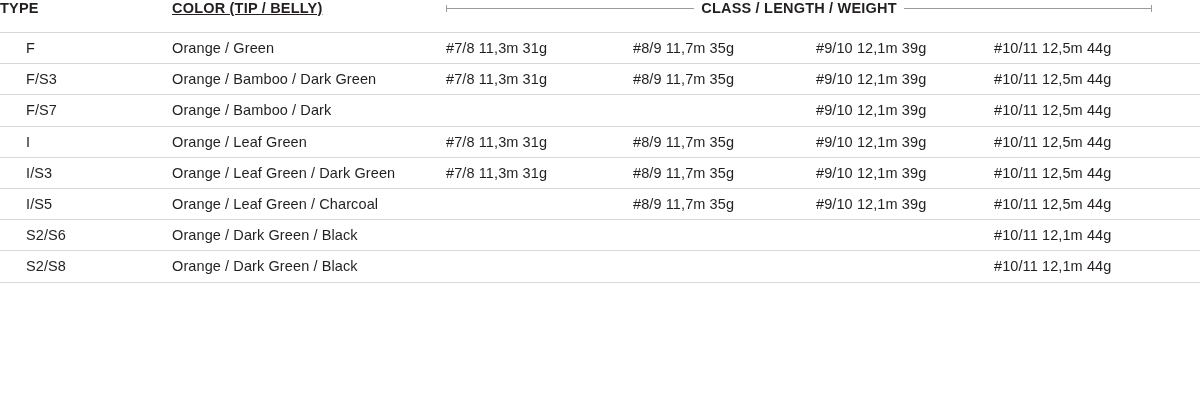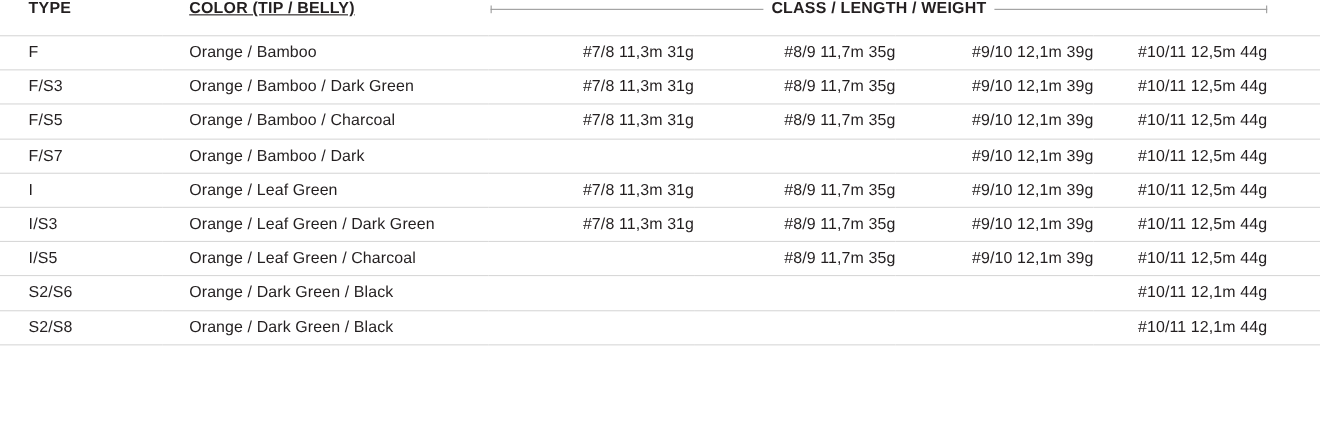--- a/index.html
+++ b/index.html
@@ -28,21 +28,21 @@
 
   thead th {
     text-align: left;
     font-size: 14.5px;
     font-weight: bold;
     letter-spacing: 0.2px;
     padding: 0 0 16px 0;
     vertical-align: middle;
     color: #231f20;
   }
-  thead th.pad-type  { padding-left: 26px; }
+  thead th.pad-type  { }
   thead th.pad-color { padding-left: 24px; text-decoration: underline; }
 
   .class-header {
     display: flex;
     align-items: center;
     gap: 7px;
     padding-right: 48px;
     padding-left: 2px;
   }
   .class-header .rule {
@@ -78,22 +78,22 @@
     height: 30.2px;
     vertical-align: middle;
     border-top: 1px solid #d8d8d8;
     color: #231f20;
     white-space: nowrap;
     letter-spacing: 0.1px;
   }
   tbody tr:last-child td { border-bottom: 1px solid #d8d8d8; }
   tbody td.type  { padding-left: 26px; }
   tbody td.color { padding-left: 24px; }
-  tbody td.cls   { padding-left: 2px; text-align: right; }
-  tbody td.cls.r { text-align: right; padding-right: 48px; padding-left: 0; }
+  tbody td.cls   { padding-left: 2px; }
+  tbody td.cls.r { text-align: left; padding-right: 48px; padding-left: 0; }
 </style>
 </head>
 <body>
 
 <table class="spec-table">
   <colgroup>
     <col class="c-type">
     <col class="c-color">
     <col class="c-cls1">
     <col class="c-cls2">
@@ -109,37 +109,29 @@
           <span class="rule left"></span>
           <span class="class-label">CLASS / LENGTH / WEIGHT</span>
           <span class="rule right"></span>
         </div>
       </th>
     </tr>
   </thead>
   <tbody>
     <tr>
       <td class="type">F</td>
-      <td class="color">Orange / Bamboo</td>
+      <td class="color">Orange / Green</td>
       <td class="cls">#7/8 11,3m 31g</td>
       <td class="cls">#8/9 11,7m 35g</td>
       <td class="cls">#9/10 12,1m 39g</td>
       <td class="cls r">#10/11 12,5m 44g</td>
     </tr>
     <tr>
       <td class="type">F/S3</td>
       <td class="color">Orange / Bamboo / Dark Green</td>
-      <td class="cls">#7/8 11,3m 31g</td>
-      <td class="cls">#8/9 11,7m 35g</td>
-      <td class="cls">#9/10 12,1m 39g</td>
-      <td class="cls r">#10/11 12,5m 44g</td>
-    </tr>
-    <tr>
-      <td class="type">F/S5</td>
-      <td class="color">Orange / Bamboo / Charcoal</td>
       <td class="cls">#7/8 11,3m 31g</td>
       <td class="cls">#8/9 11,7m 35g</td>
       <td class="cls">#9/10 12,1m 39g</td>
       <td class="cls r">#10/11 12,5m 44g</td>
     </tr>
     <tr>
       <td class="type">F/S7</td>
       <td class="color">Orange / Bamboo / Dark</td>
       <td class="cls"></td>
       <td class="cls"></td>

